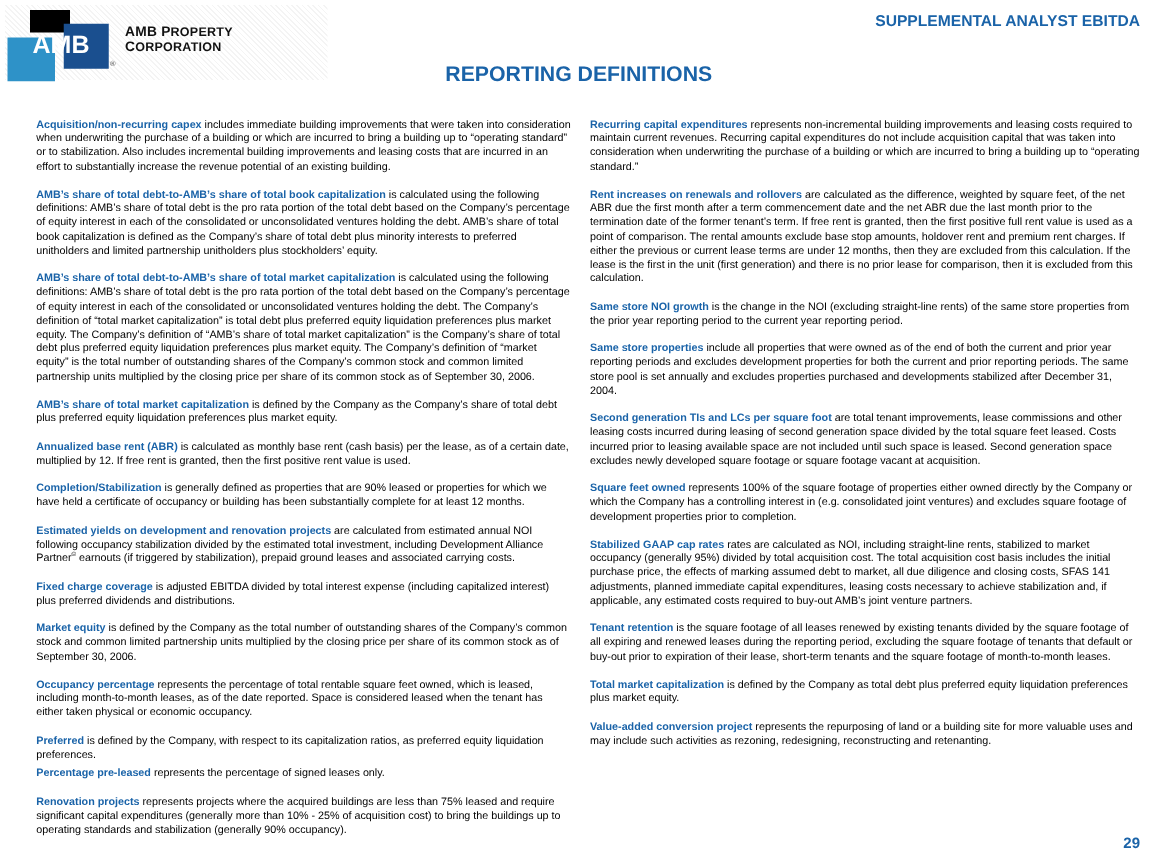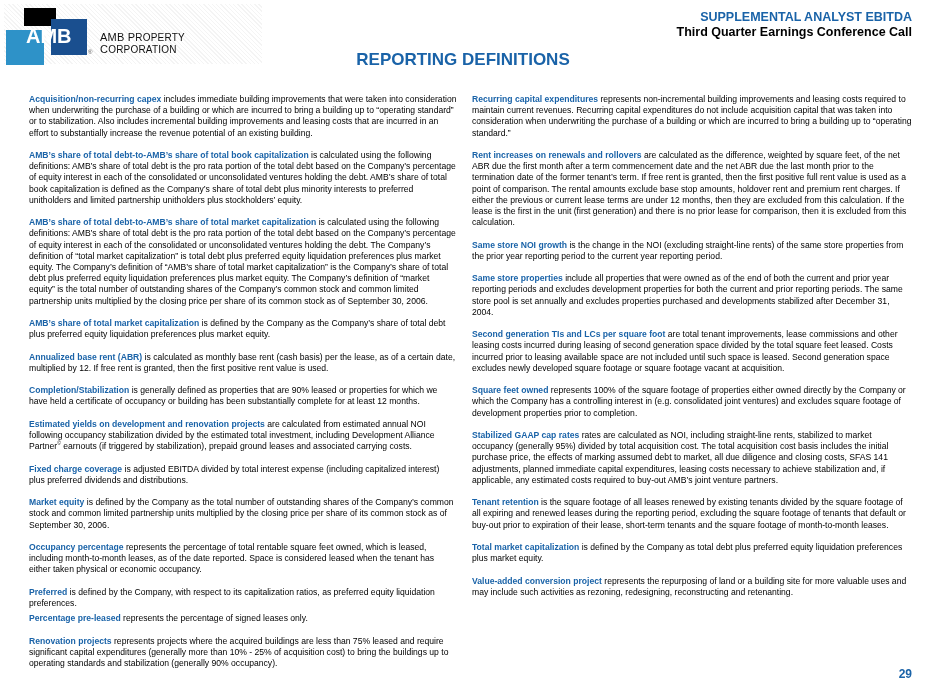--- a/index.html
+++ b/index.html
@@ -7,21 +7,21 @@
          font-family: "Liberation Sans", sans-serif; color: #000; }
   .logo-wrap { position: absolute; left: 4px; top: 4px; width: 260px; height: 60px; }
   .logo-bg { position: absolute; left: 0; top: 0; width: 258px; height: 60px;
              background: repeating-linear-gradient(45deg, #f4f4f4 0 1px, #ffffff 1px 3px); }
   .sq-black { position: absolute; left: 20px; top: 4px; width: 32px; height: 18px; background: #000; }
   .sq-light { position: absolute; left: 2px; top: 26px; width: 38px; height: 35px; background: #2e92c8; }
   .sq-dark { position: absolute; left: 47px; top: 15px; width: 36px; height: 36px; background: #1a4f8f; }
   .logo-text { position: absolute; left: 22px; top: 21px; font-weight: bold; font-size: 20px;
                color: #fff; letter-spacing: 0px; font-family: "Liberation Sans", sans-serif; }
   .reg { position: absolute; left: 84px; top: 45px; font-size: 6px; color: #555; }
-  .corp-name { position: absolute; left: 96px; top: 27px; font-weight: normal; font-size: 10px;
+  .corp-name { position: absolute; left: 96px; top: 16px; font-weight: bold; font-size: 10px;
                letter-spacing: 0.2px; color: #111; }
   .corp-name .big { font-size: 11px; }
   .hdr-right { position: absolute; right: 14px; top: 10px; text-align: right; }
   .hdr-sup { color: #1a63a8; font-weight: bold; font-size: 12.5px; line-height: 15px; }
   .hdr-call { color: #000; font-weight: bold; font-size: 12.5px; line-height: 15px; }
   .page-title { position: absolute; left: 0; width: 926px; top: 50px; text-align: center;
                 color: #1a63a8; font-weight: bold; font-size: 17px; }
   .col { position: absolute; top: 75px; font-size: 8.6px; line-height: 11.2px; margin-top: 19px; }
   .col-left { left: 29px; width: 428px; }
   .col-right { left: 472px; width: 440px; }
@@ -41,21 +41,20 @@
   <div class="sq-dark"></div>
   <div class="logo-text">AMB</div>
   <div class="reg">®</div>
   <div class="corp-name">
     <span class="big">AMB </span><span class="big">P</span><span>ROPERTY </span><span class="big">C</span><span>ORPORATION</span>
   </div>
 </div>
 
 <div class="hdr-right">
   <div class="hdr-sup">SUPPLEMENTAL ANALYST EBITDA</div>
-  <div class="hdr-call">Third Quarter Earnings Conference Call</div>
 </div>
 
 <div class="page-title">REPORTING DEFINITIONS</div>
 
 <div class="col col-left" id="col-left">
     <p class="def"><span class="term">Acquisition/non-recurring capex</span><span> includes immediate building improvements that were taken into consideration when underwriting the purchase of a building or which are incurred to bring a building up to “operating standard” or to stabilization.  Also includes incremental building improvements and leasing costs that are incurred in an effort to substantially increase the revenue potential of an existing building.</span></p>
     <p class="def"><span class="term">AMB’s share of total debt-to-AMB’s share of total book capitalization</span><span> is calculated using the following definitions:  AMB’s share of total debt is the pro rata portion of the total debt based on the Company’s percentage of equity interest in each of the consolidated or unconsolidated ventures holding the debt. AMB’s share of total book capitalization is defined as the Company’s share of total debt plus minority interests to preferred unitholders and limited partnership unitholders plus stockholders’ equity.</span></p>
     <p class="def"><span class="term">AMB’s share of total debt-to-AMB’s share of total market capitalization</span><span> is calculated using the following definitions: AMB’s share of total debt is the pro rata portion of the total debt based on the Company’s percentage of equity interest in each of the consolidated or unconsolidated ventures holding the debt. The Company’s definition of “total market capitalization” is total debt plus preferred equity liquidation preferences plus market equity. The Company’s definition of “AMB’s share of total market capitalization” is the Company’s share of total debt plus preferred equity liquidation preferences plus market equity. The Company’s definition of “market equity” is the total number of outstanding shares of the Company’s common stock and common limited partnership units multiplied by the closing price per share of its common stock as of September 30, 2006.</span></p>
     <p class="def"><span class="term">AMB’s share of total market capitalization</span><span> is defined by the Company as the Company’s share of total debt plus preferred equity liquidation preferences plus market equity.</span></p>
     <p class="def"><span class="term">Annualized base rent (ABR)</span><span> is calculated as monthly base rent (cash basis) per the lease, as of a certain date, multiplied by 12.  If free rent is granted, then the first positive rent value is used.</span></p>

